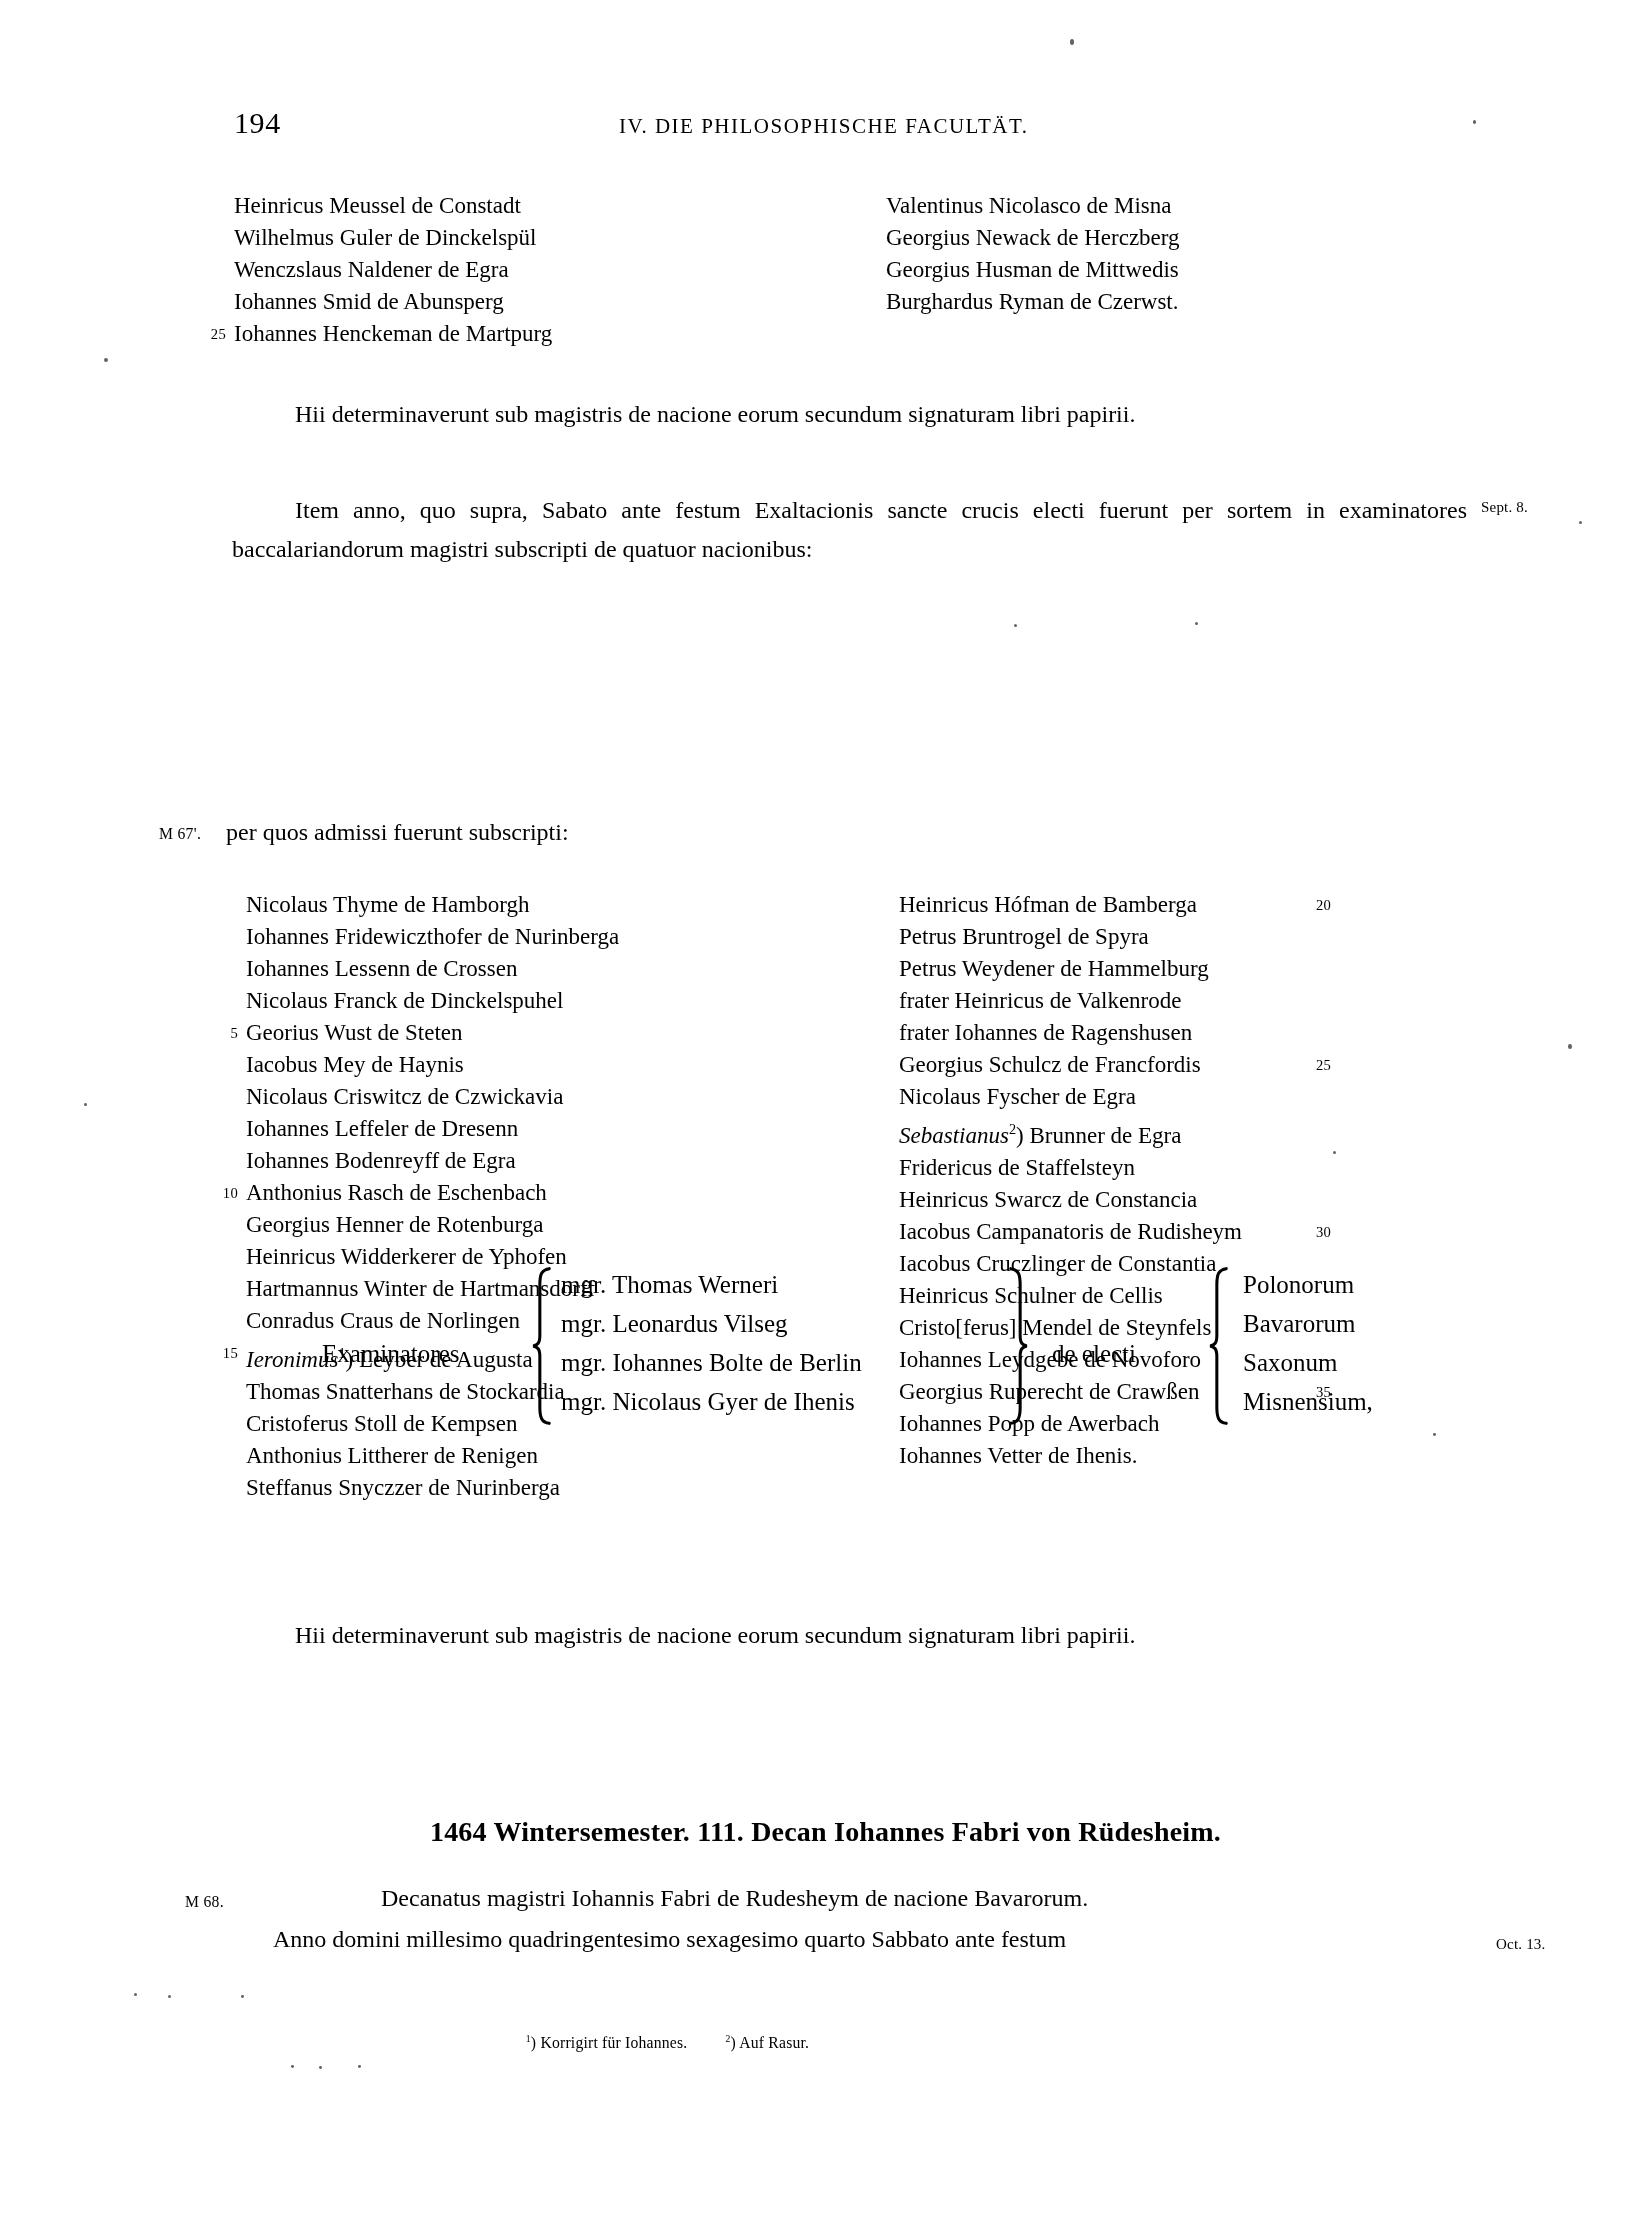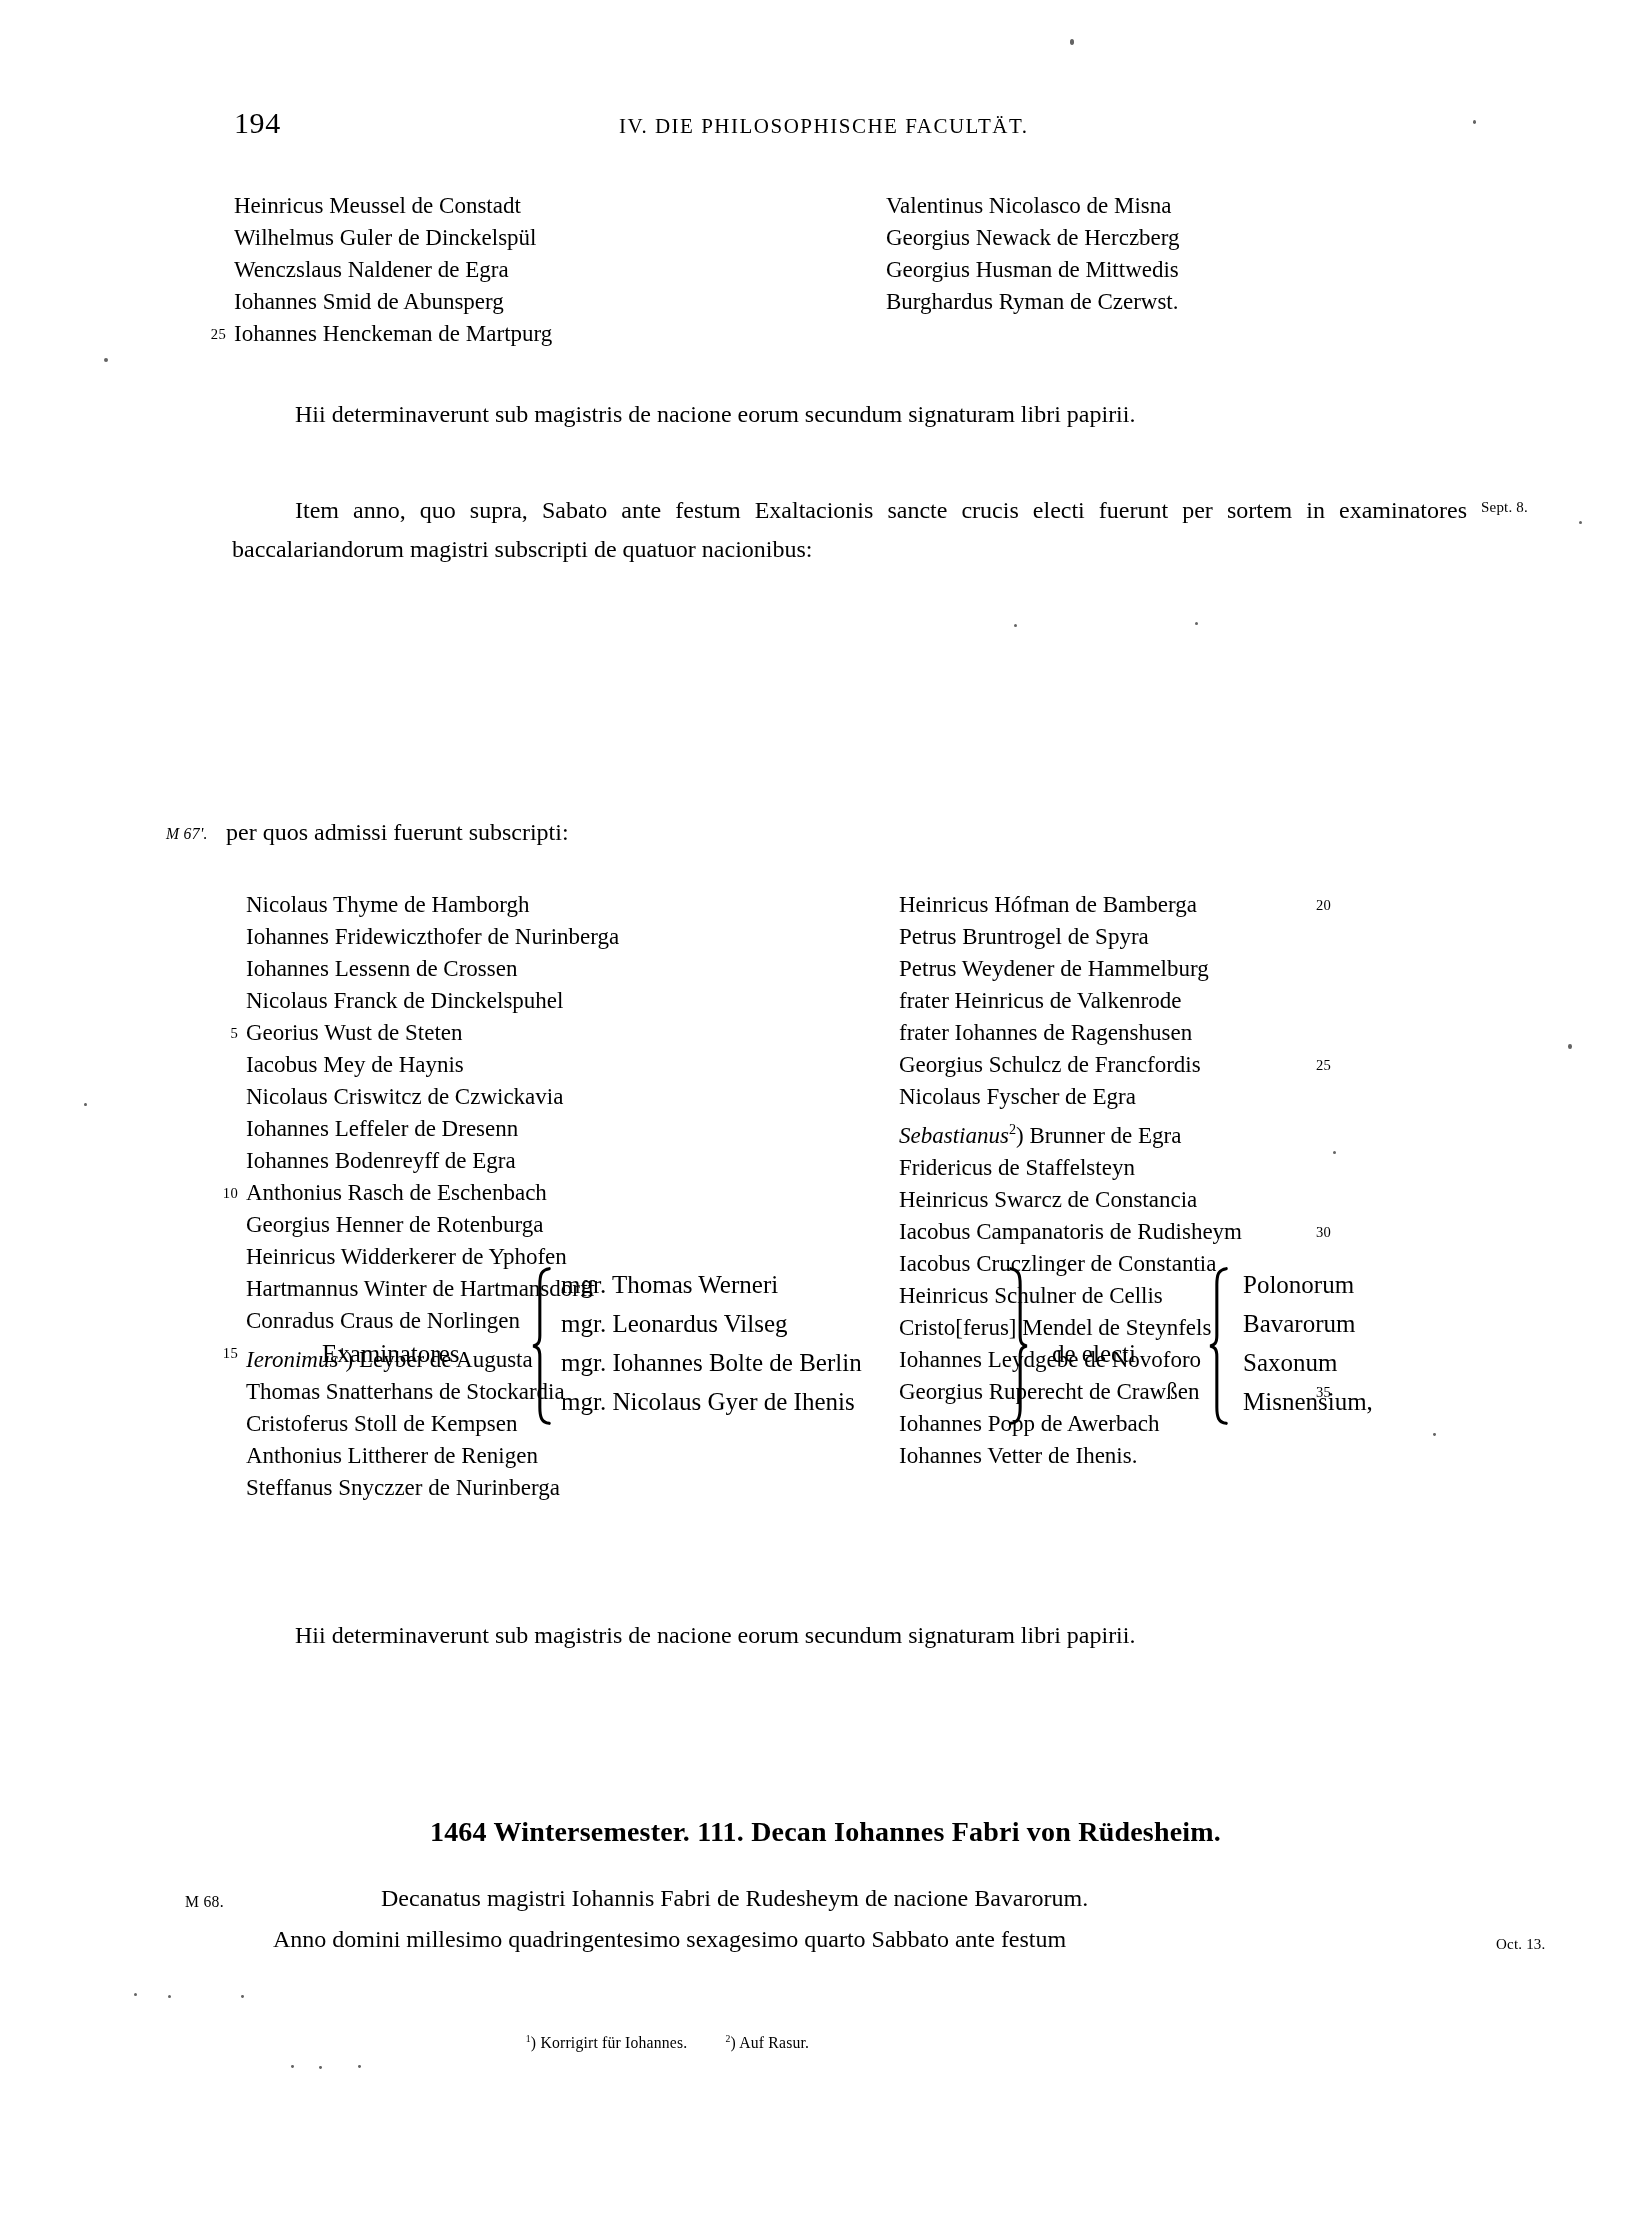--- a/index.html
+++ b/index.html
@@ -184,21 +184,21 @@
     </div>
 
     <div class="bt-col bt-col-b" id="nations-col">
         <div>Polonorum</div>
         <div>Bavarorum</div>
         <div>Saxonum</div>
         <div>Misnensium,</div>
       </div>
   </div>
 
-  <div class="margin-folio" style="left:166px; top:825px;font-style:italic;">M 67'.</div>
+  <div class="margin-folio" style="left:159px; top:825px;">M 67'.</div>
   <div style="position:absolute; left:226px; top:819px; font-size:24px; white-space:nowrap;">per quos admissi fuerunt subscripti:</div>
 
   <div class="namelist" id="main-left" style="left:246px; top:889px;">
       <div class="nameline"><span>Nicolaus Thyme de Hamborgh</span></div>
       <div class="nameline"><span>Iohannes Fridewiczthofer de Nurinberga</span></div>
       <div class="nameline"><span>Iohannes Lessenn de Crossen</span></div>
       <div class="nameline"><span>Nicolaus Franck de Dinckelspuhel</span></div>
       <div class="nameline"><span class="linenum ln-left">5</span><span>Georius Wust de Steten</span></div>
       <div class="nameline"><span>Iacobus Mey de Haynis</span></div>
       <div class="nameline"><span>Nicolaus Criswitcz de Czwickavia</span></div>

